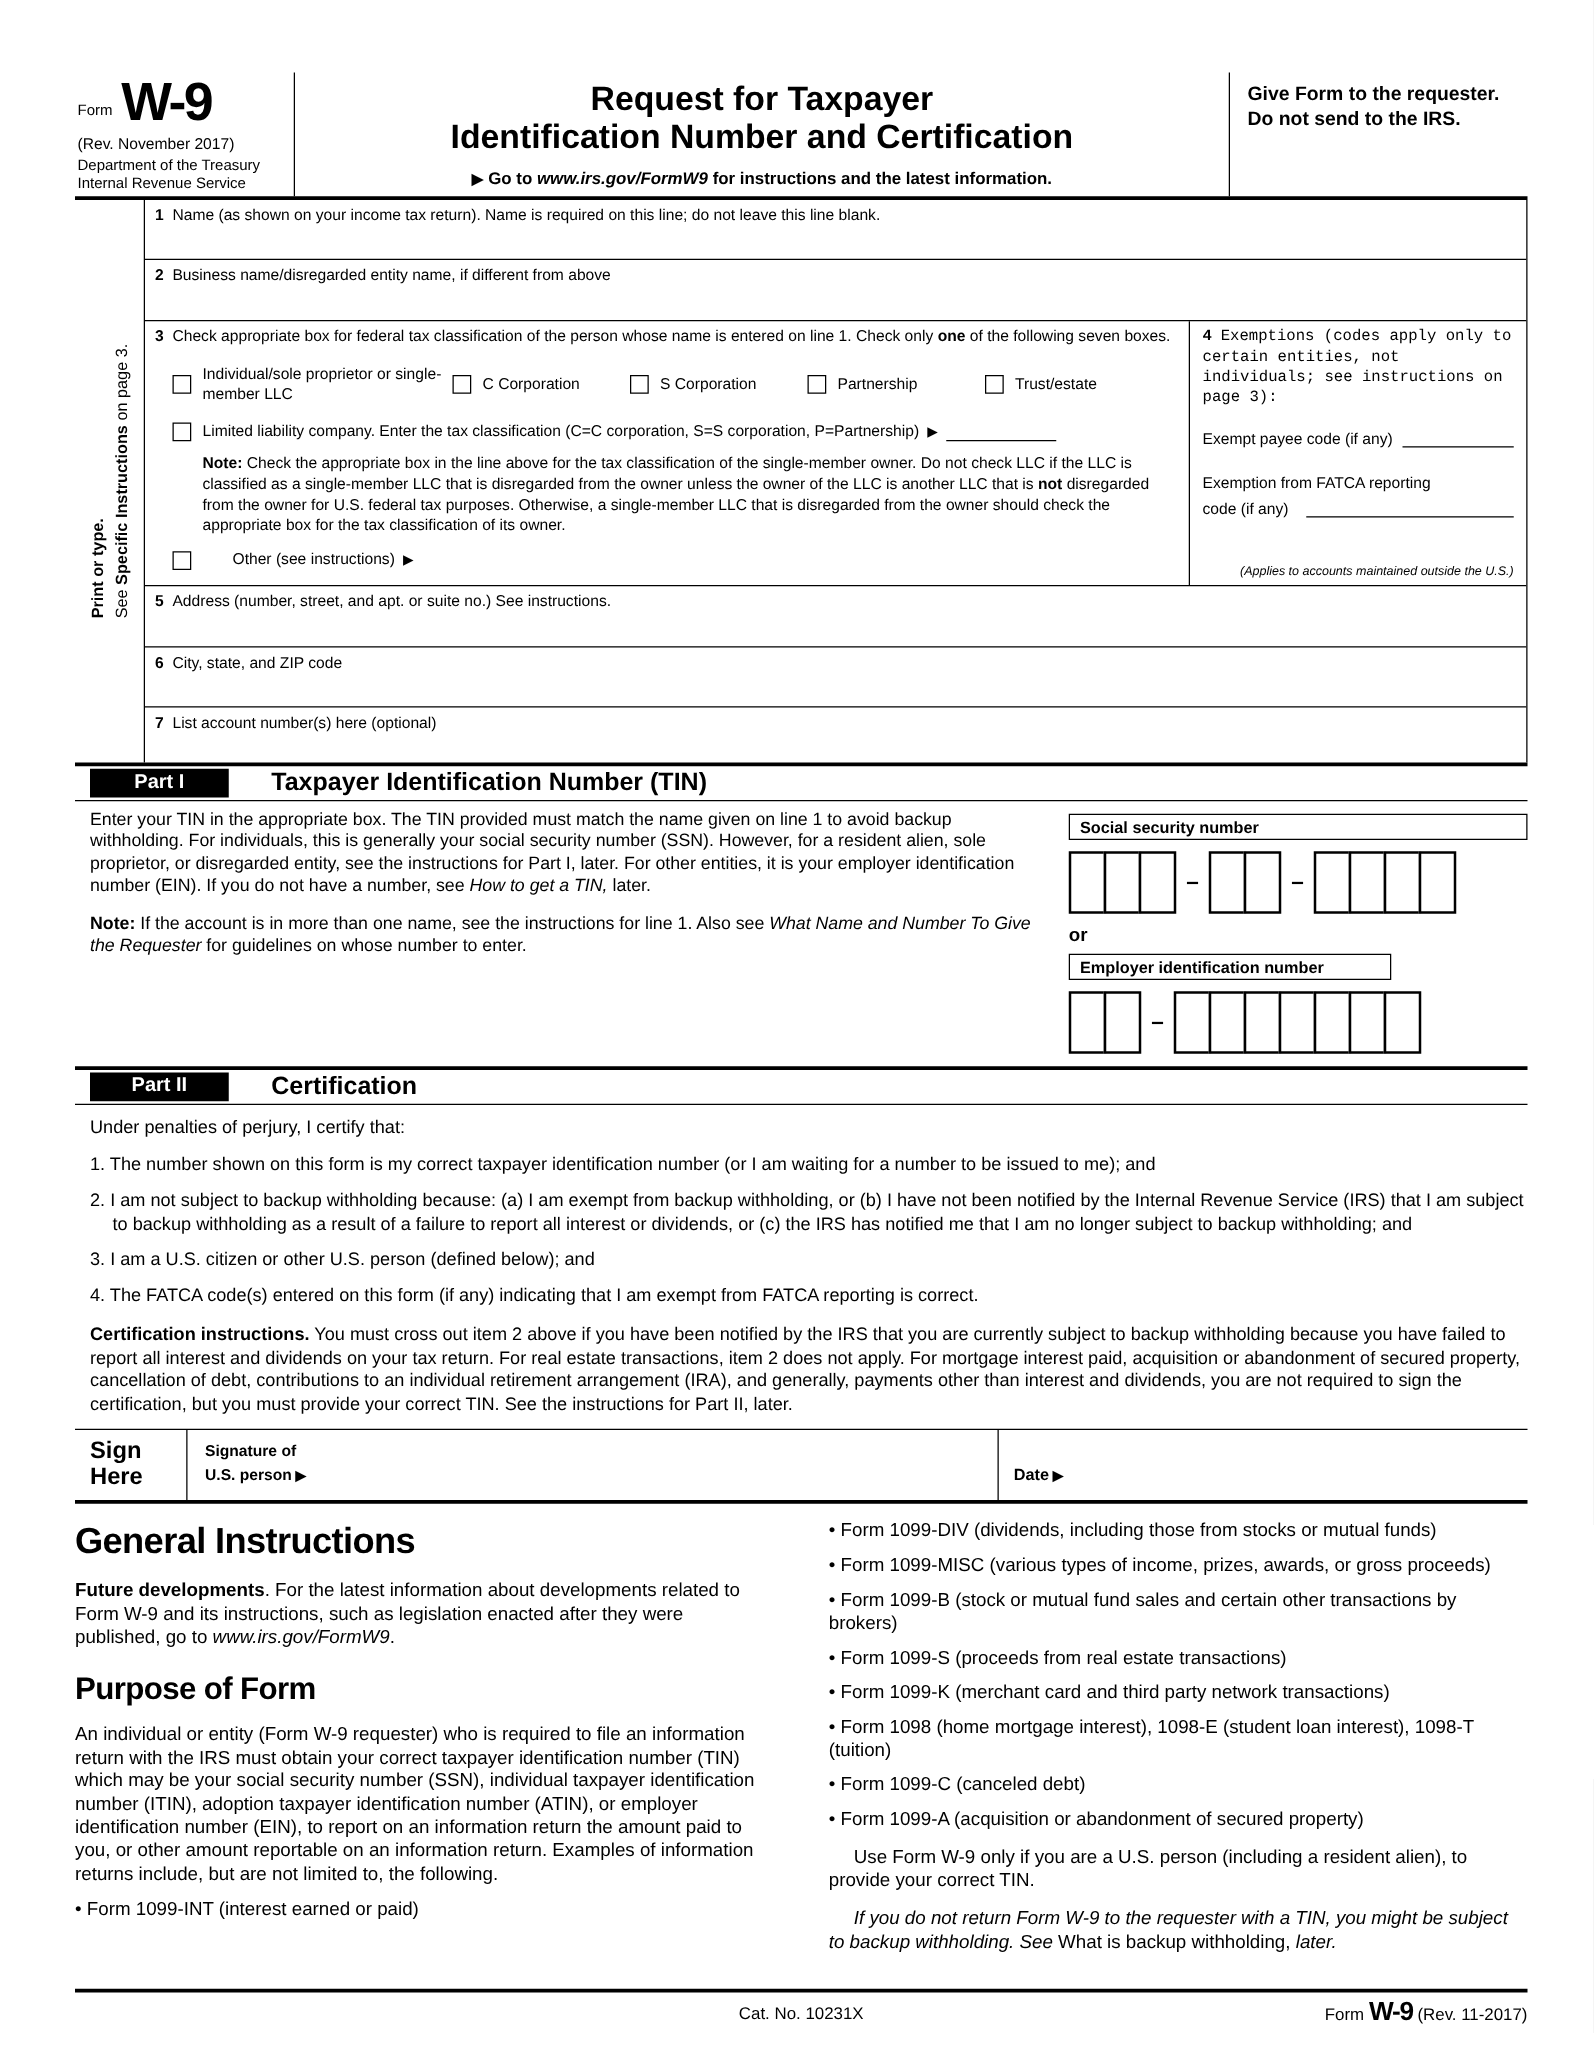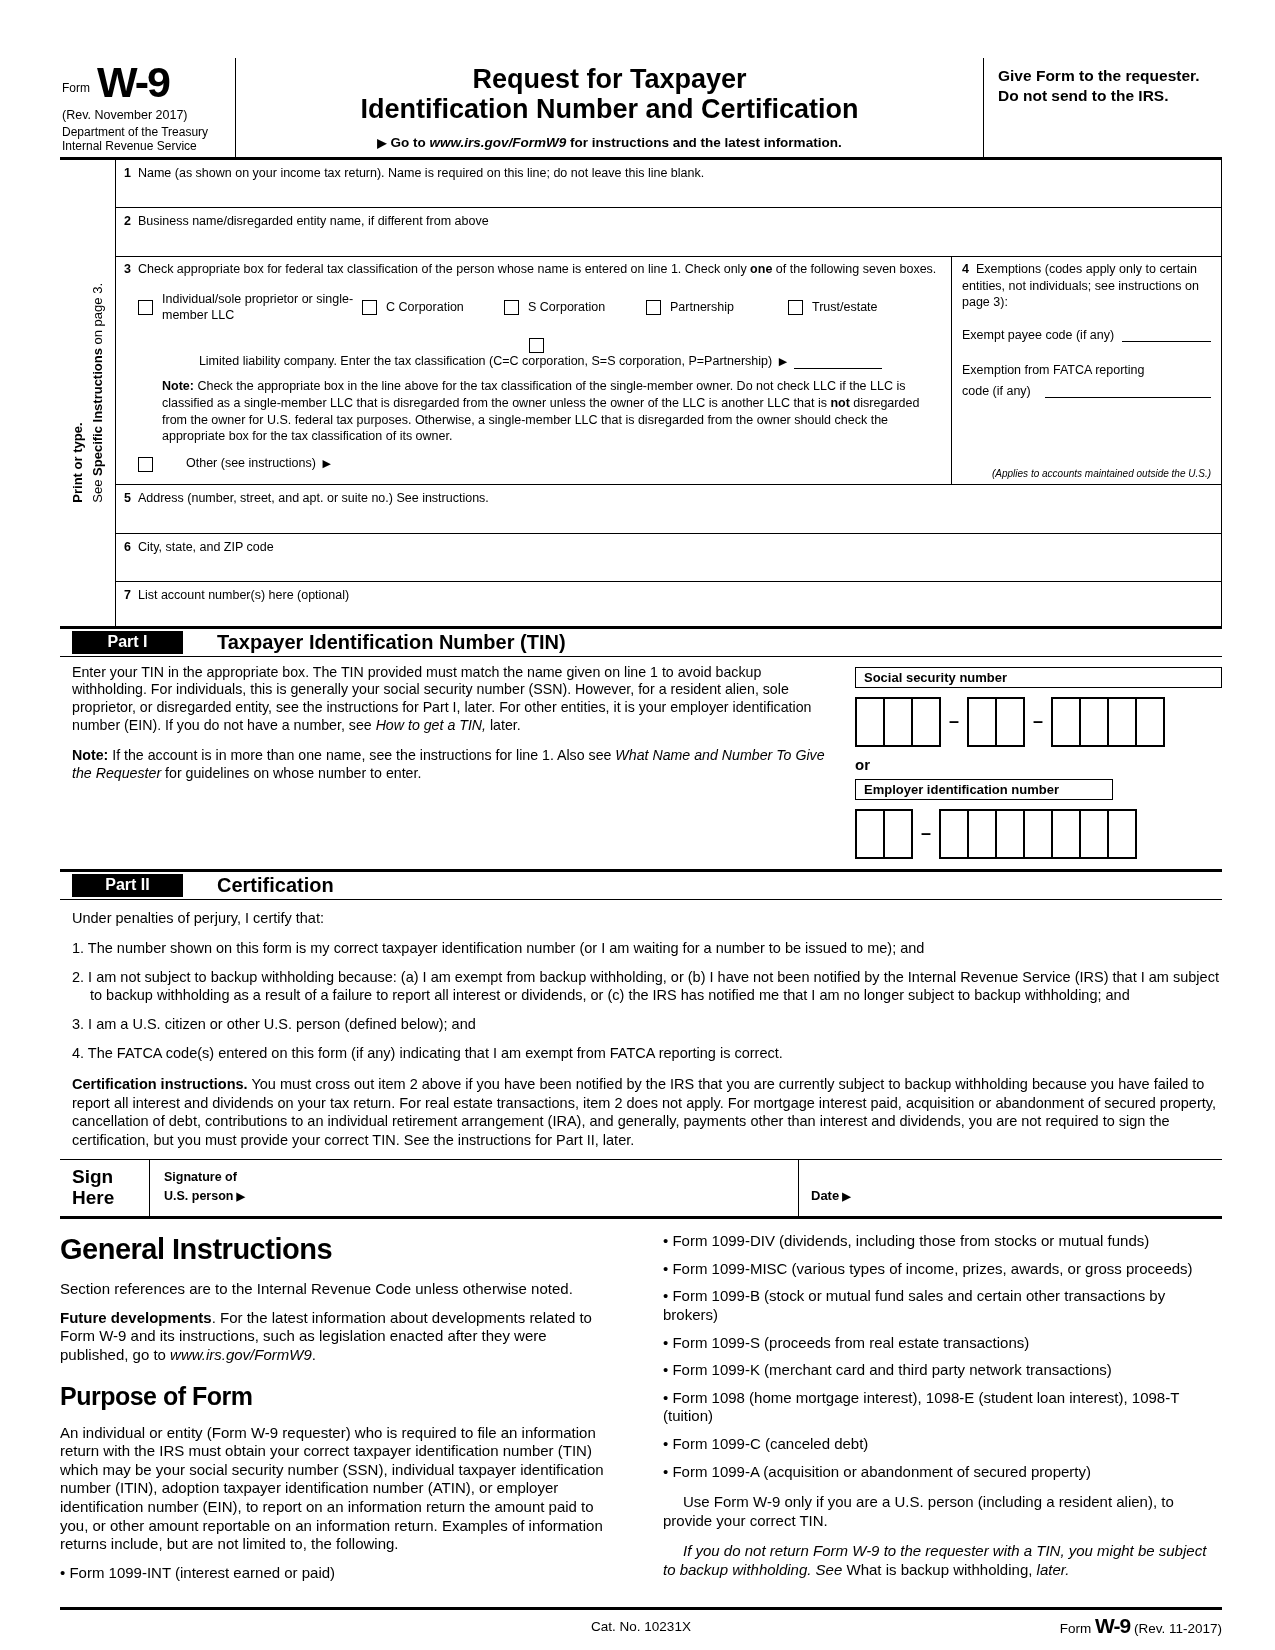--- a/index.html
+++ b/index.html
@@ -37,29 +37,29 @@
   .fill { position:absolute; left:8px; right:8px; top:22px; bottom:2px; }
   .r1 { height:48px; } .r2 { height:49px; }
 
   .r34 { display:flex; border-bottom:1.5px solid #000; padding:0; }
   .c3 { flex:1; padding:4px 8px 6px 8px; }
   .c3-label { font-size:12.5px; line-height:1.3; display:block; padding-right:6px; }
   .cb-row { display:flex; margin:13px 0 0 14px; }
   .cb-item { font-size:12.5px; line-height:1.3; display:flex; align-items:center; padding-right:4px; }
   .w1{width:224px;} .w2{width:142px;} .w3{width:142px;} .w4{width:142px;} .w5{flex:1;}
   .cb { width:15px; height:15px; border:1.5px solid #000; margin-right:9px; flex:none; margin-top:1px; background:#fff; }
-  .llc-line { display:flex; align-items:center; margin:14px 0 0 14px; font-size:12.5px; line-height:1.3;flex-direction:column; }
+  .llc-line { display:flex; align-items:center; margin:14px 0 0 14px; font-size:12.5px; line-height:1.3; }
   .arrow { font-size:11px; margin:0 3px; }
   .blank { display:inline-block; border-bottom:1.5px solid #000; height:15px; vertical-align:bottom; }
   .llc-blank { width:88px; margin-left:4px; }
   .note-p { margin:9px 10px 0 38px; font-size:12.5px; line-height:1.33; }
   .other-line { display:flex; align-items:flex-start; margin:11px 0 6px 14px; font-size:12.5px;gap:24px; }
 
   .c4 { width:270px; border-left:1.5px solid #000; padding:4px 10px 2px; display:flex; flex-direction:column; }
-  .c4-label { font-size:12.5px; line-height:1.3; }
+  .c4-label { font-size:12.5px; line-height:1.3;font-family:Liberation Mono, monospace; }
   .exline { display:flex; align-items:flex-end; font-size:12.5px; margin-top:17px; }
   .exline .blank { flex:1; margin-left:8px; }
   .fatca1 { font-size:12.5px; margin-top:21px; }
   .fatca2 { display:flex; align-items:flex-end; font-size:12.5px; margin-top:6px; }
   .fatca2 .blank { flex:1; margin-left:14px; }
   .applies { margin-top:auto; font-size:10px; font-style:italic; text-align:right; padding-bottom:3px; }
 
   .r56x { display:flex; border-bottom:1.5px solid #000; padding:0; }
   .left56 { flex:1; }
   .r5 { height:49px; border-bottom:1.5px solid #000; padding:3px 8px; position:relative; }
@@ -332,21 +332,20 @@
       <div class="date-cell">
         <span>Date</span><span class="arrow">▶</span>
       </div>
       <div class="date-fill"></div>
     </div>
   </div>
 
   <div class="gi">
     <div class="gi-col">
       <div class="gi-h1">General Instructions</div>
-      <p>Section references are to the Internal Revenue Code unless otherwise noted.</p>
       <p><b>Future developments</b><span>. For the latest information about developments related to Form W-9 and its instructions, such as legislation enacted after they were published, go to </span><span class="it">www.irs.gov/FormW9</span><span>.</span></p>
       <div class="gi-h2">Purpose of Form</div>
       <p>An individual or entity (Form W-9 requester) who is required to file an information return with the IRS must obtain your correct taxpayer identification number (TIN) which may be your social security number (SSN), individual taxpayer identification number (ITIN), adoption taxpayer identification number (ATIN), or employer identification number (EIN), to report on an information return the amount paid to you, or other amount reportable on an information return. Examples of information returns include, but are not limited to, the following.</p>
       <div class="bullet">Form 1099-INT (interest earned or paid)</div>
     </div>
     <div class="gi-col">
       <div class="bullet">Form 1099-DIV (dividends, including those from stocks or mutual funds)</div>
       <div class="bullet">Form 1099-MISC (various types of income, prizes, awards, or gross proceeds)</div>
       <div class="bullet">Form 1099-B (stock or mutual fund sales and certain other transactions by brokers)</div>
       <div class="bullet">Form 1099-S (proceeds from real estate transactions)</div>

